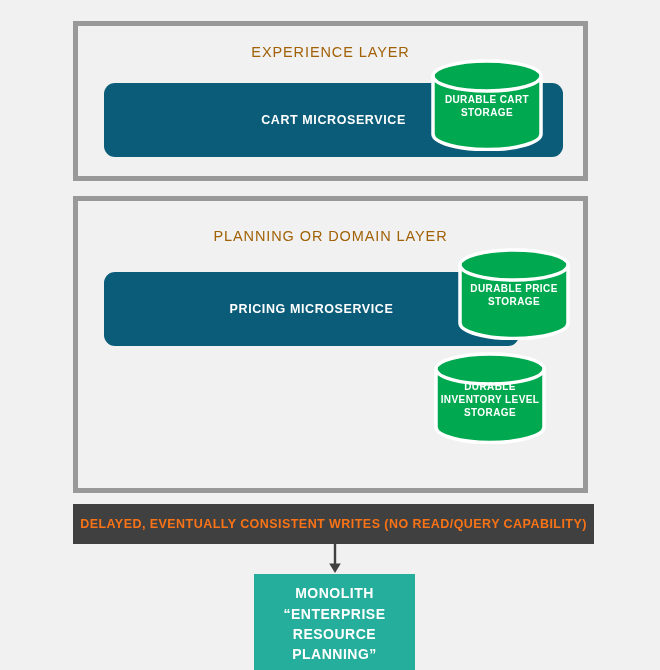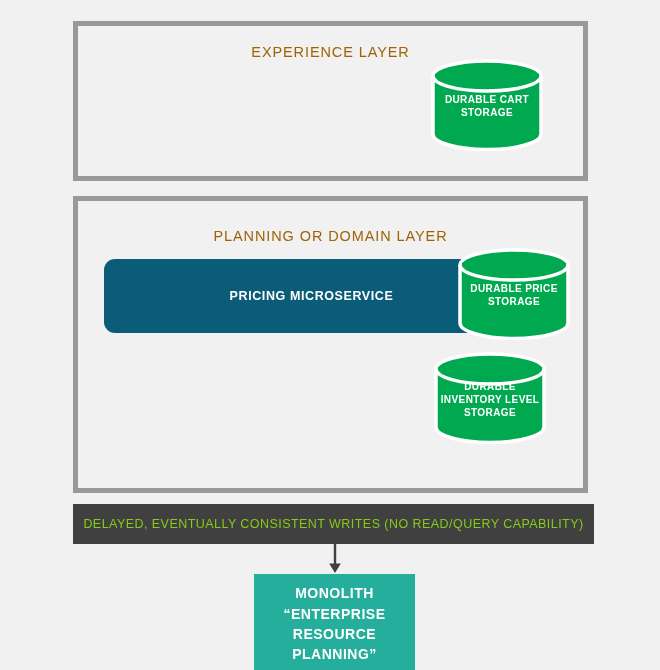--- a/index.html
+++ b/index.html
@@ -68,21 +68,21 @@
     font-size: 12.5px;
     font-weight: bold;
     letter-spacing: 0.6px;
     line-height: 1.45;
     text-align: center;
     font-stretch: condensed;
     white-space: pre-line;
     z-index: 1;
   }
   #cart-service-bar      { left: 104px; top: 83px;  width: 459px; height: 74px; }
-  #pricing-service-bar   { left: 104px; top: 259px; width: 415px; height: 74px; }
+  #pricing-service-bar   { left: 104px; top: 272px; width: 415px; height: 74px; }
   #inventory-service-bar { left: 104px; top: 375px; width: 459px; height: 73px; }
 
   
   .db-cylinder {
     position: absolute;
     width: 116px;
     height: 92px;
   }
   .db-cylinder svg {
     position: absolute;
@@ -118,23 +118,23 @@
     left: 73px;
     top: 504px;
     width: 521px;
     height: 40px;
     background: #404041;
     display: flex;
     align-items: center;
     justify-content: center;
   }
   #writes-bar-label {
-    color: #84cc16;
+    color: #f97316;
     font-size: 12.5px;
-    font-weight: normal;
+    font-weight: bold;
     letter-spacing: 0.45px;
     font-stretch: condensed;
     white-space: nowrap;
   }
 
   
   #flow-arrow {
     position: absolute;
     left: 326px;
     top: 544px;
@@ -167,20 +167,23 @@
 </style>
 </head>
 <body>
 
 <div id="diagram">
 
   <div class="layer-panel" id="experience-layer-panel">
     <div class="layer-title" id="experience-layer-title">EXPERIENCE LAYER</div>
   </div>
 
+  <div class="service-bar" id="cart-service-bar">
+    <span class="service-label">CART MICROSERVICE</span>
+  </div>
 
   <div class="db-cylinder" id="cart-storage-cylinder">
     <svg viewBox="0 0 116 92">
       <path d="M4 17 L4 75 A 52 15 0 0 0 112 75 L112 17 Z" fill="#00a94f"></path>
       <path d="M4 75 A 52 15 0 0 0 112 75" fill="none" stroke="#ffffff" stroke-width="3.5"></path>
       <line x1="4" y1="17" x2="4" y2="75" stroke="#ffffff" stroke-width="3.5"></line>
       <line x1="112" y1="17" x2="112" y2="75" stroke="#ffffff" stroke-width="3.5"></line>
       <ellipse cx="58" cy="17" rx="54" ry="15" fill="#00a94f" stroke="#ffffff" stroke-width="3.5"></ellipse>
     </svg>
     <div class="db-label">DURABLE CART

